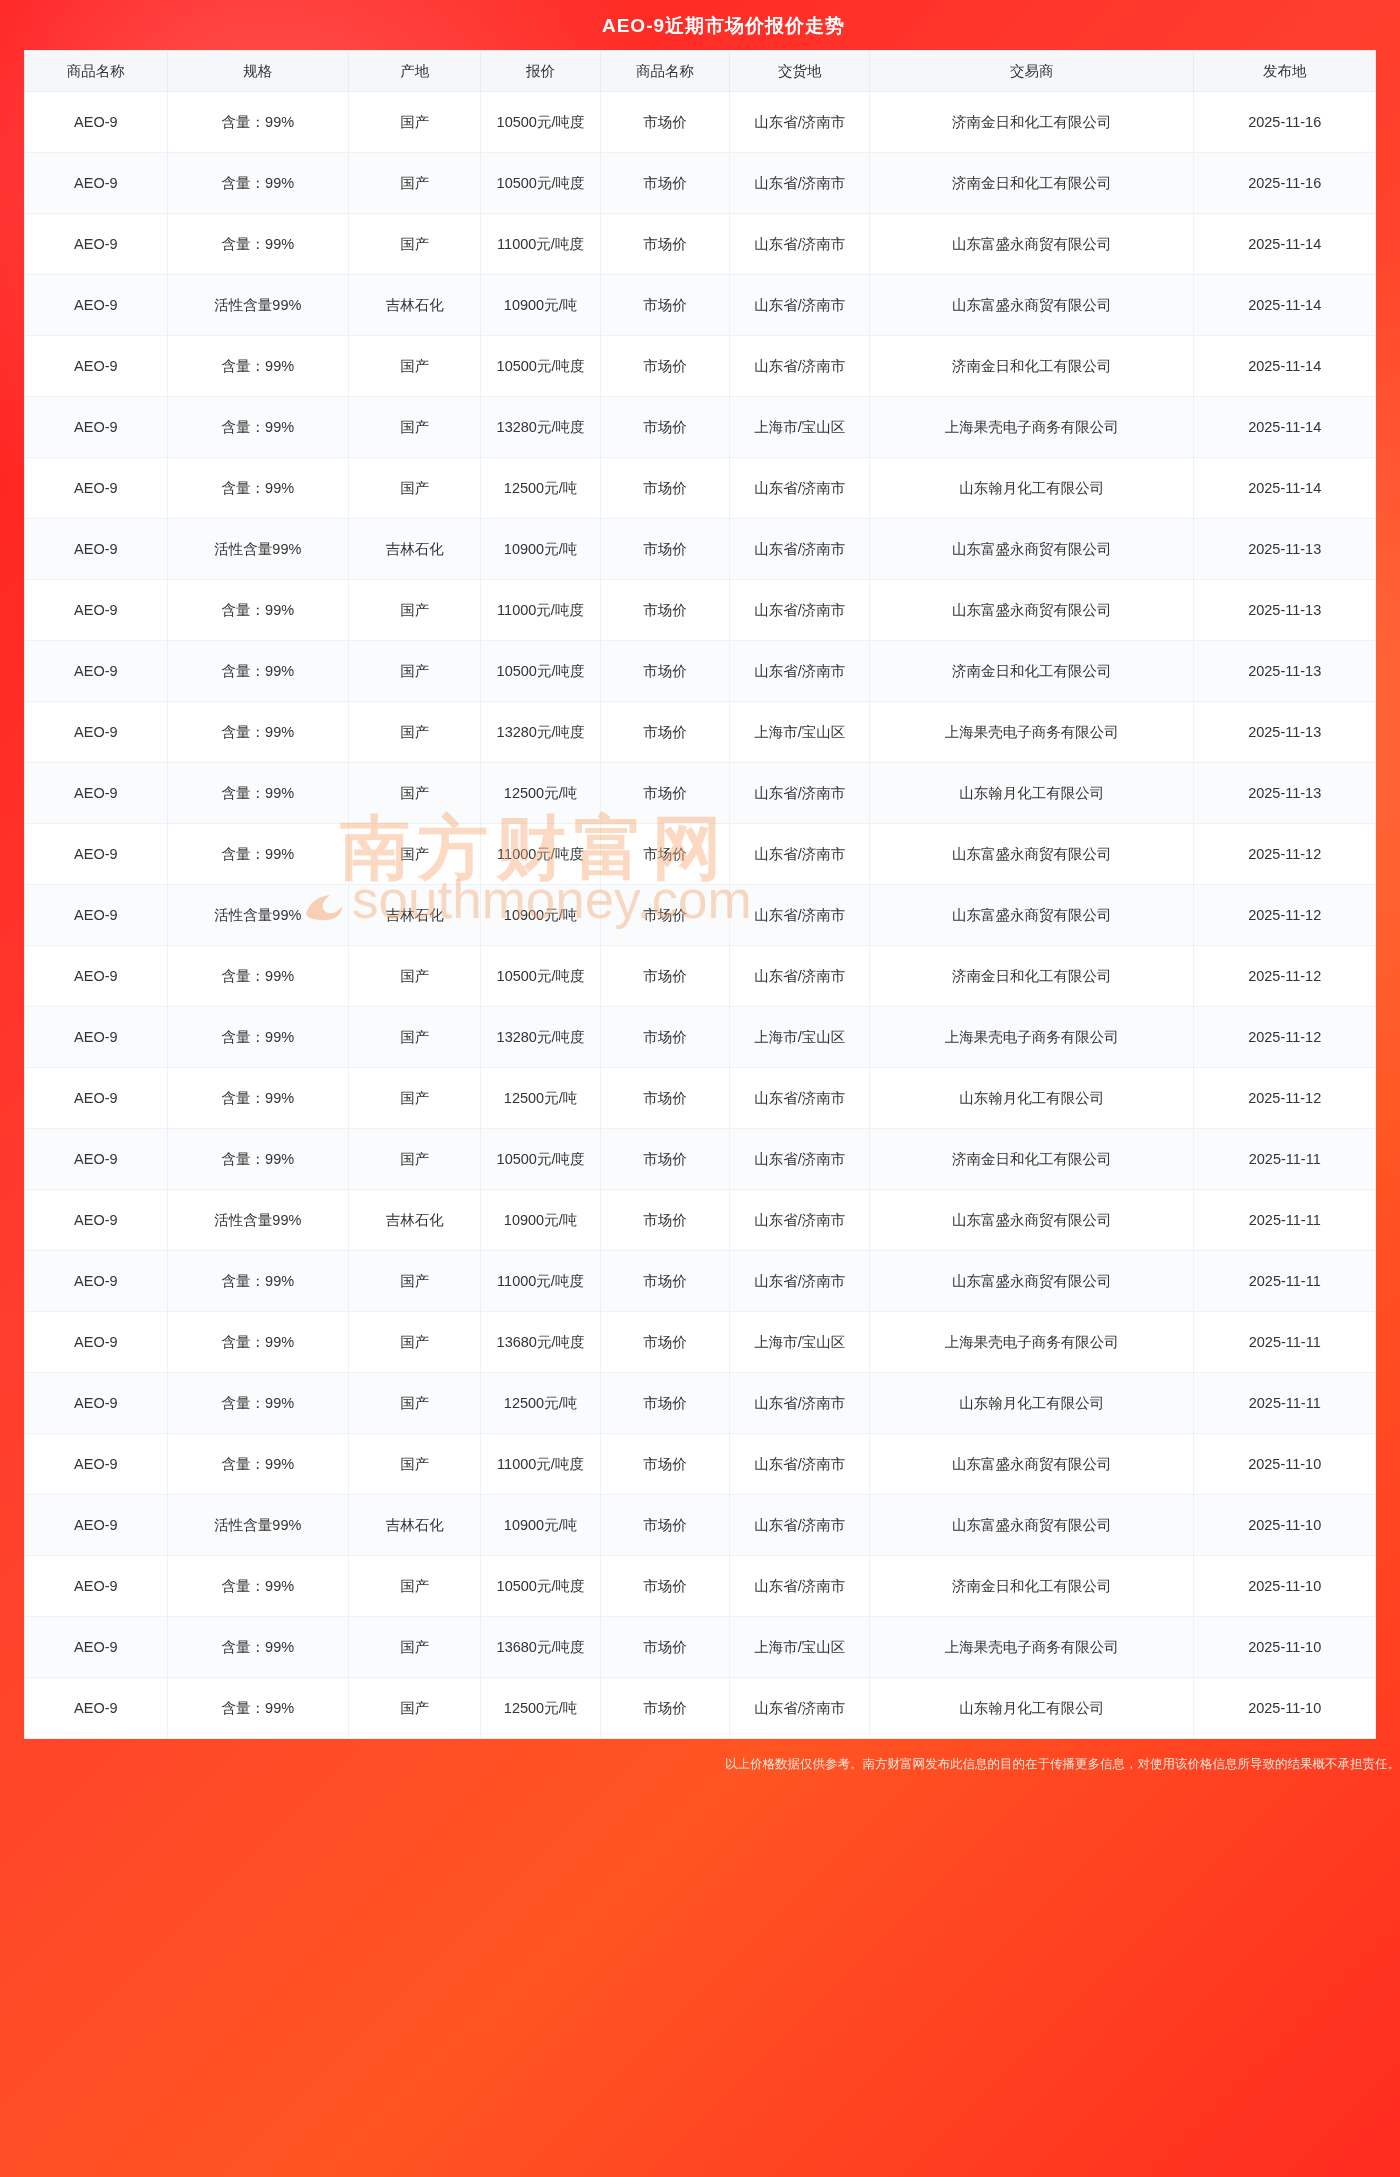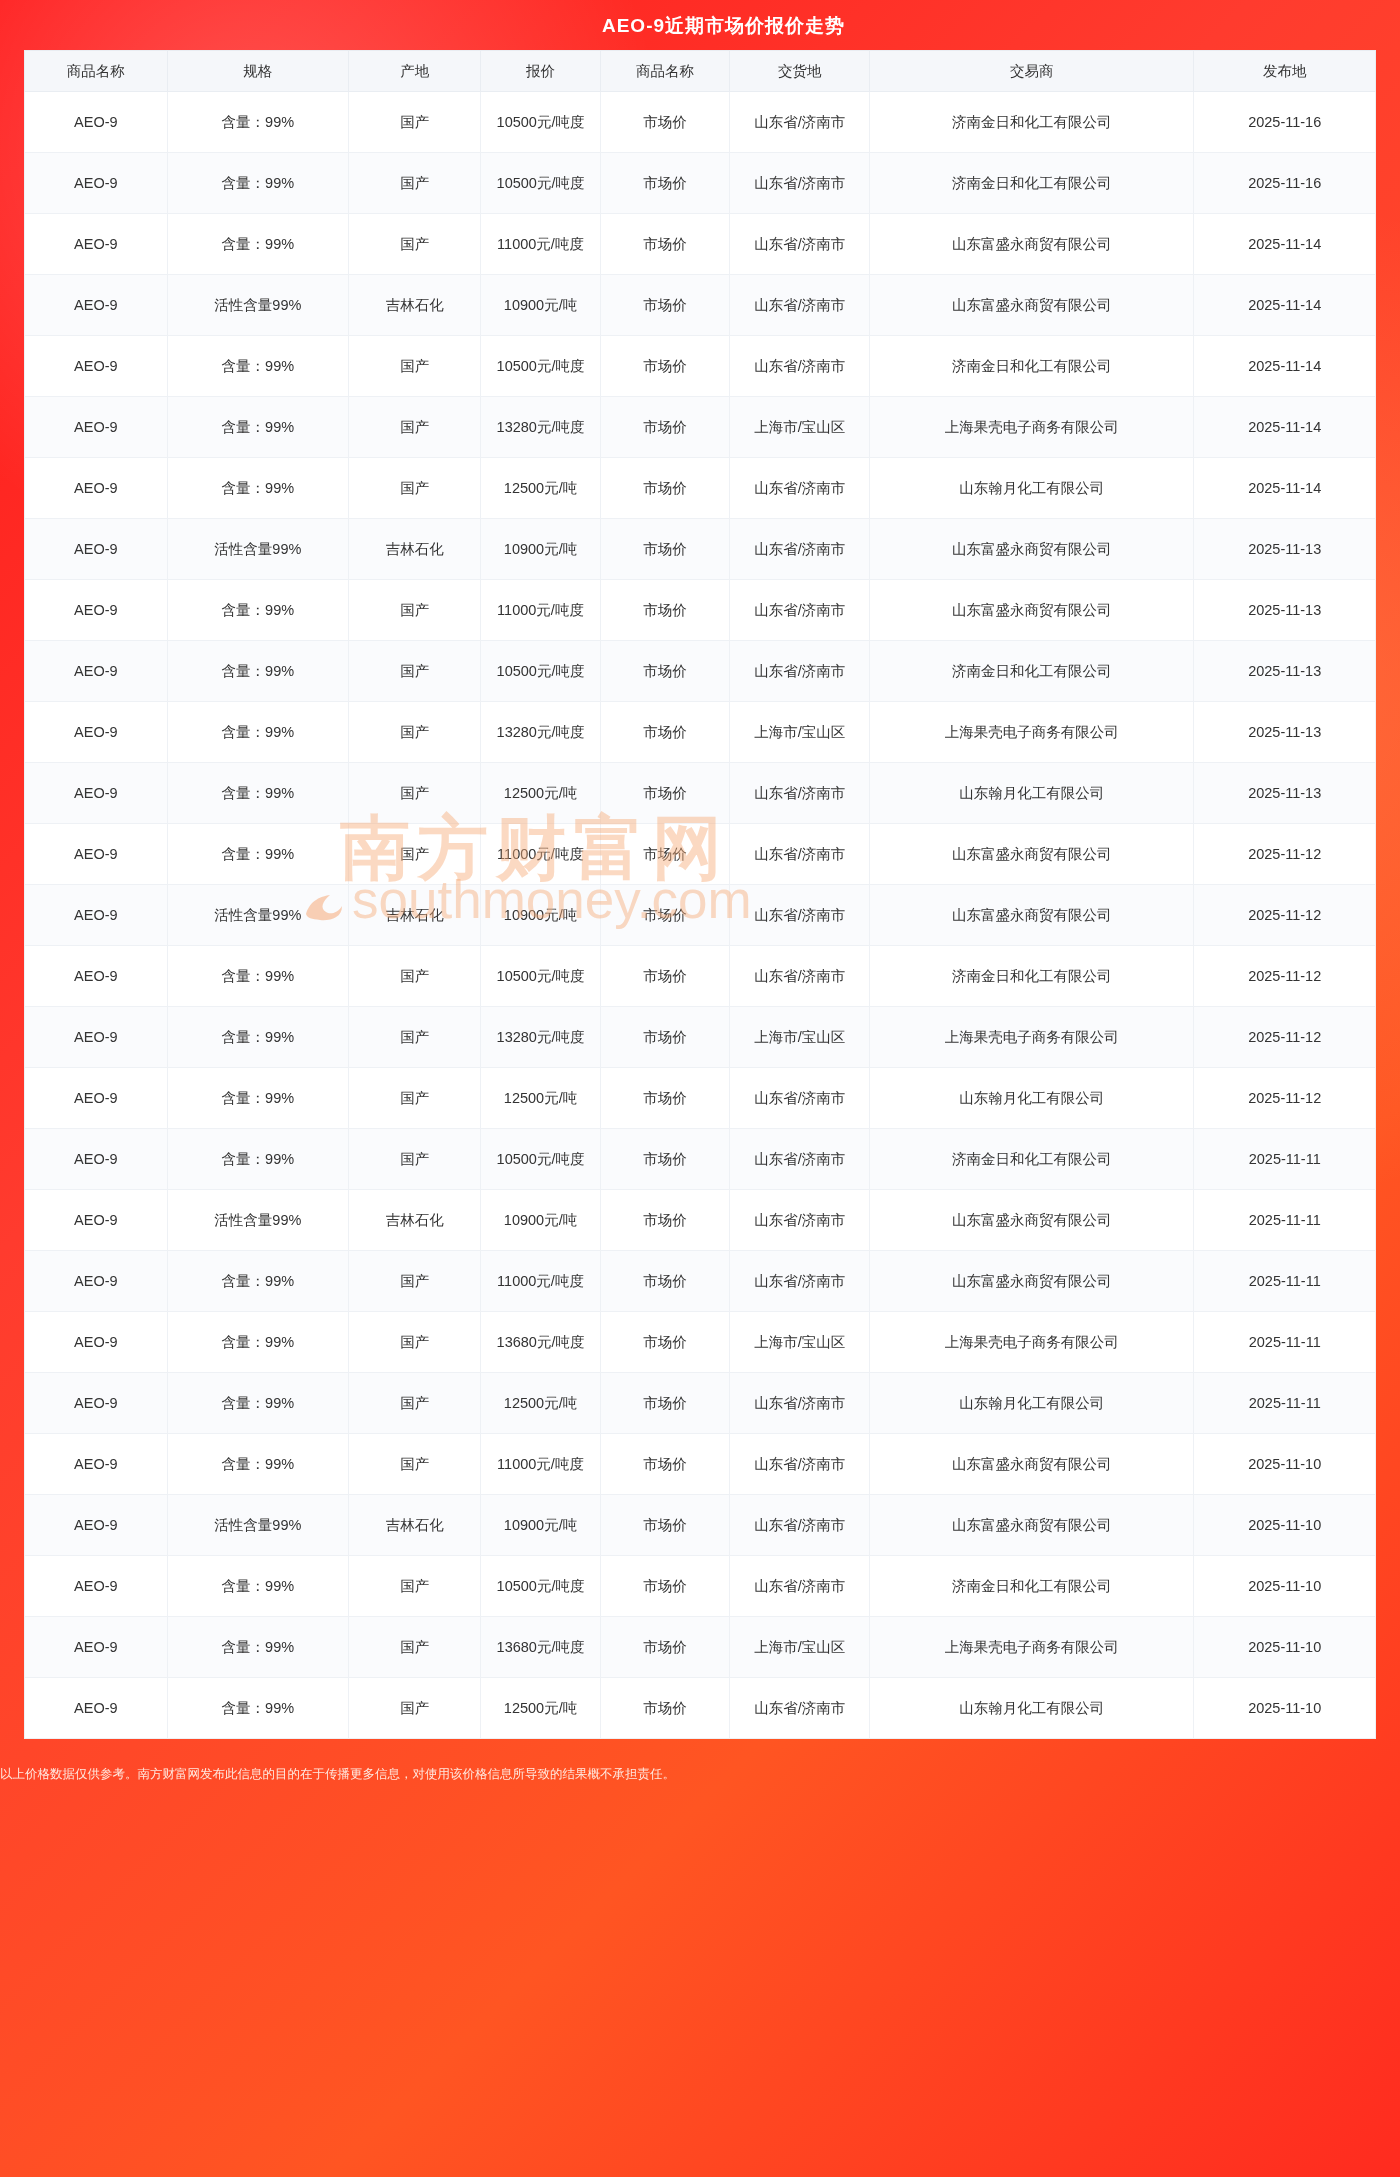--- a/index.html
+++ b/index.html
@@ -138,24 +138,24 @@
     display: inline-block;
     width: 46px;
     height: 30px;
     margin-right: 6px;
     vertical-align: -4px;
   }
 
   .footer {
     position: relative;
     z-index: 3;
-    text-align: left;
+    text-align: right;
     color: #ffe9e0;
     font-size: 12.5px;
-    padding: 26px 0 12px 0;
+    padding: 16px 0 12px 0;
     line-height: 18px;
   }
 </style>
 </head>
 <body>
 
 <div class="page">
 
   <div class="header">
     <div class="line1">AEO-9近期市场价报价走势</div>

